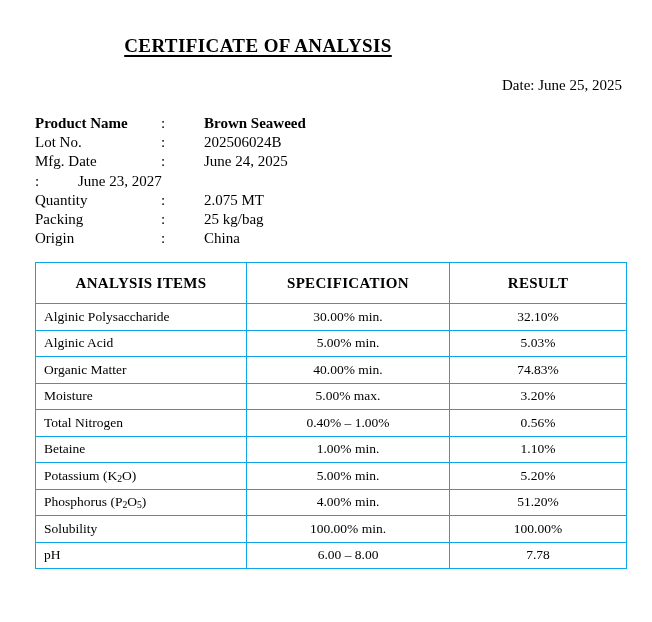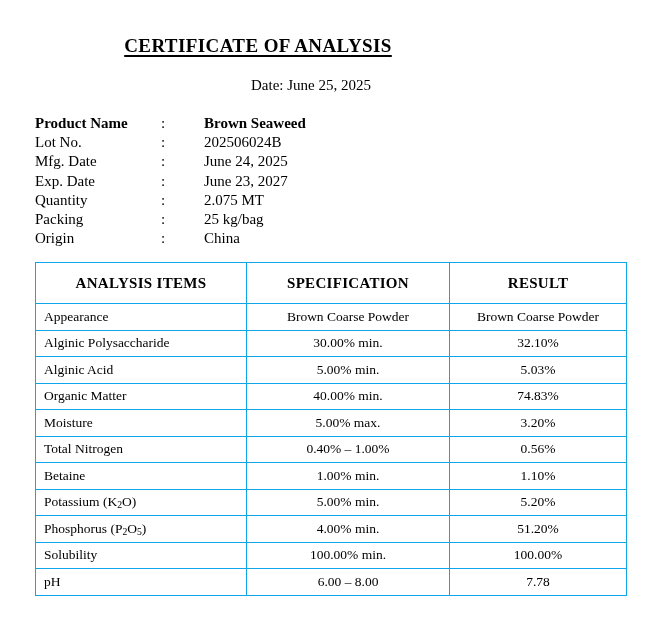--- a/index.html
+++ b/index.html
@@ -41,21 +41,21 @@
     text-underline-offset: 3px;
     text-decoration-thickness: 1.6px;
   }
 
   
   .date-line {
     position: absolute;
     top: 76px;
     left: 0;
     width: 622px;
-    text-align: center;
+    text-align: right;
     font-size: 15px;
     line-height: 1.2;
   }
 
   
   .product-info {
     position: absolute;
     top: 114px;
     left: 35px;
     font-size: 15px;
@@ -143,21 +143,20 @@
         <span class="info-label">Lot No.</span>
         <span class="info-colon">:</span>
         <span class="info-value">202506024B</span>
       </div>
       <div class="info-row">
         <span class="info-label">Mfg. Date</span>
         <span class="info-colon">:</span>
         <span class="info-value">June 24, 2025</span>
       </div>
       <div class="info-row">
-        <span class="info-label">Exp. Date</span>
         <span class="info-colon">:</span>
         <span class="info-value">June 23, 2027</span>
       </div>
       <div class="info-row">
         <span class="info-label">Quantity</span>
         <span class="info-colon">:</span>
         <span class="info-value">2.075 MT</span>
       </div>
       <div class="info-row">
         <span class="info-label">Packing</span>
@@ -179,25 +178,20 @@
     </colgroup>
     <thead>
       <tr>
         <th>ANALYSIS ITEMS</th>
         <th>SPECIFICATION</th>
         <th>RESULT</th>
       </tr>
     </thead>
     <tbody>
         <tr>
-          <td class="cell-item">Appearance</td>
-          <td class="cell-spec">Brown Coarse Powder</td>
-          <td class="cell-result">Brown Coarse Powder</td>
-        </tr>
-        <tr>
           <td class="cell-item">Alginic Polysaccharide</td>
           <td class="cell-spec">30.00% min.</td>
           <td class="cell-result">32.10%</td>
         </tr>
         <tr>
           <td class="cell-item">Alginic Acid</td>
           <td class="cell-spec">5.00% min.</td>
           <td class="cell-result">5.03%</td>
         </tr>
         <tr>

